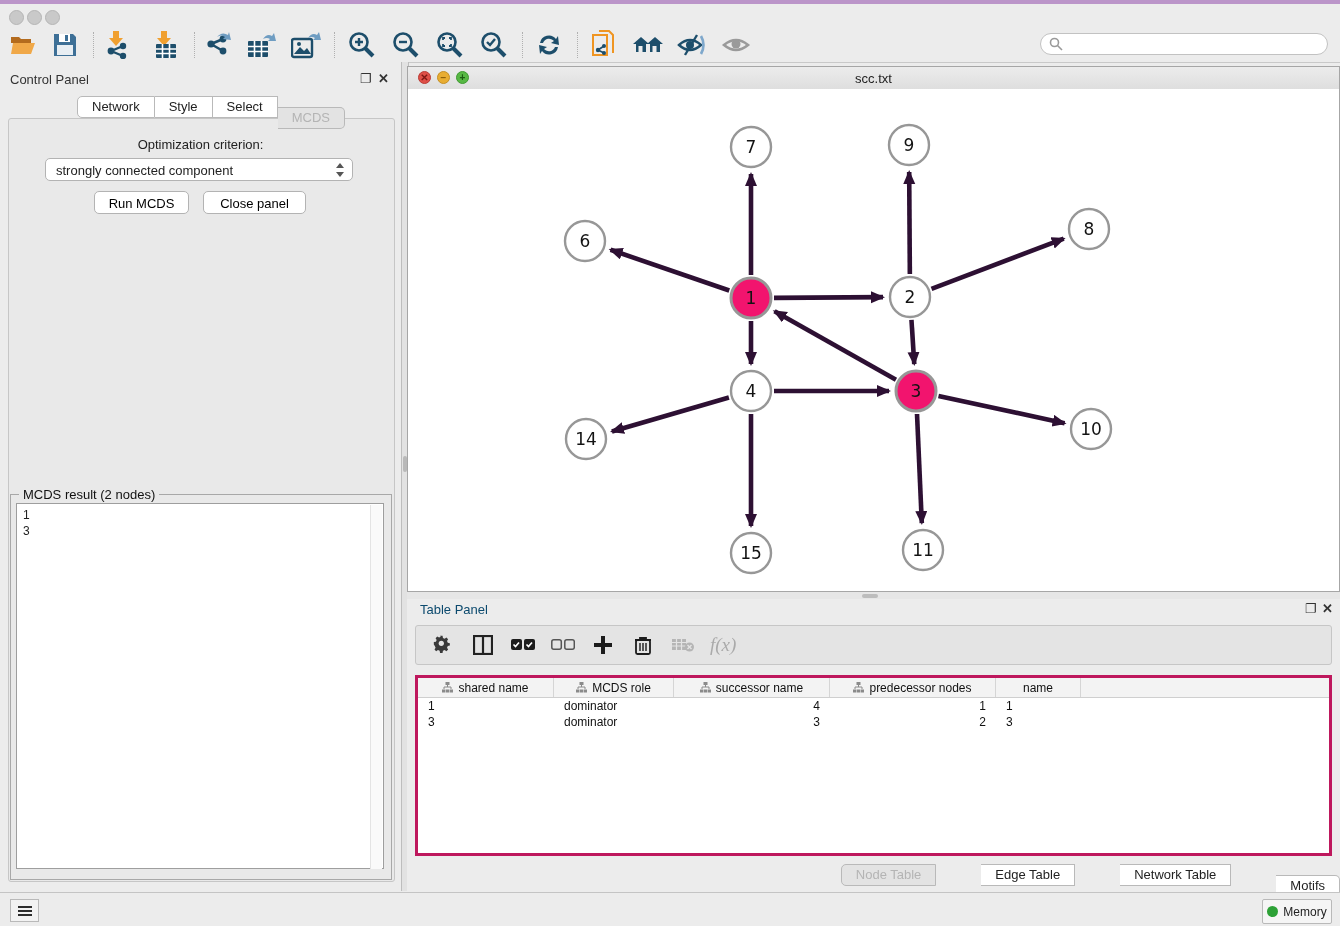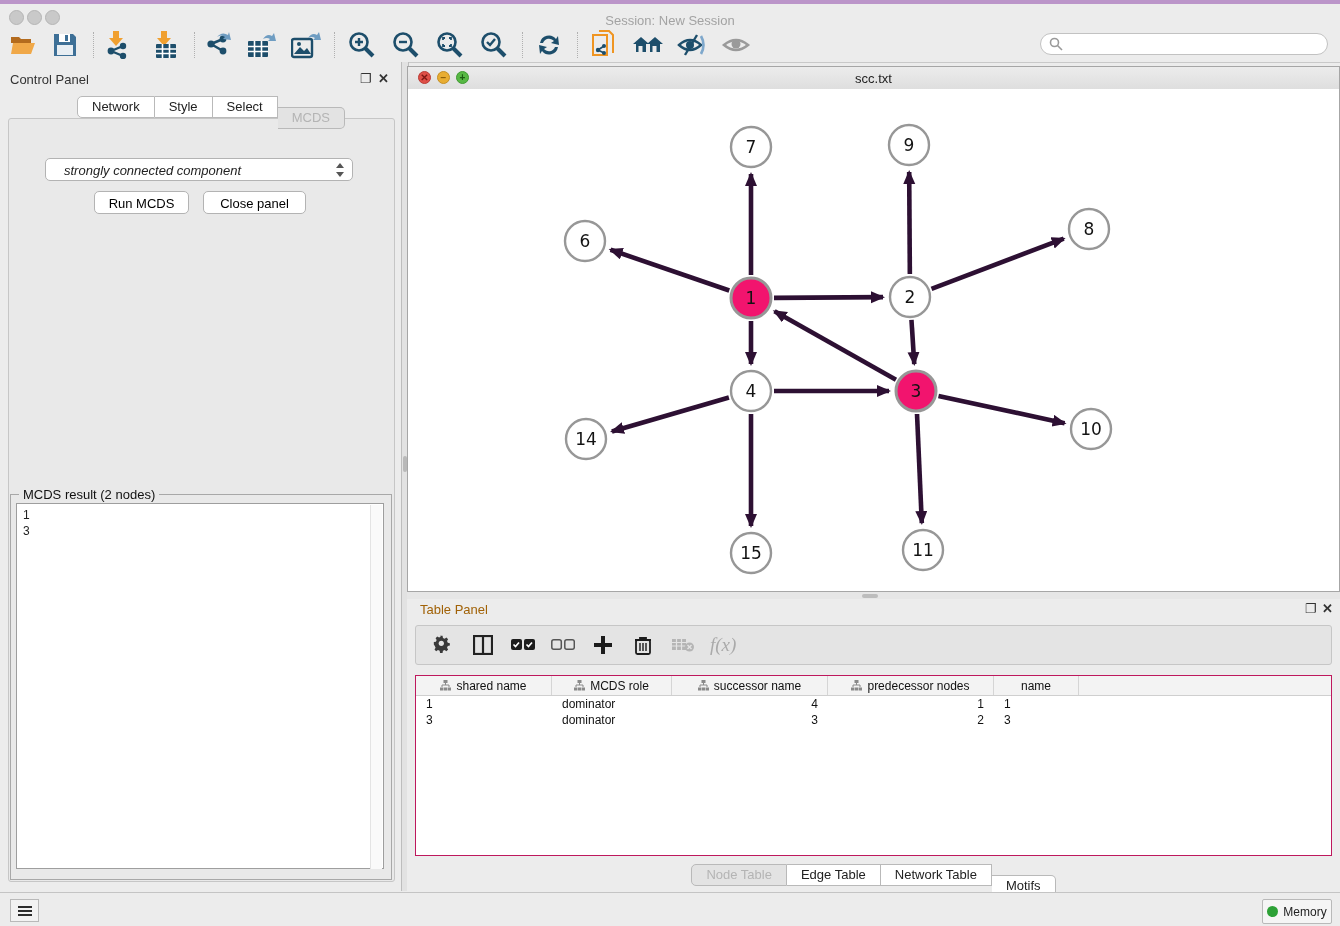--- a/index.html
+++ b/index.html
@@ -22,21 +22,21 @@
   .panel-btn{position:absolute;font-size:13px;color:#333;font-weight:bold;cursor:pointer;}
   #cp-tabs{left:77px;top:34px;height:28px;display:flex;}
   .tab{height:20px;line-height:20px;padding:0 14px;background:#fff;border:1px solid #b9b9b9;border-left:none;
        font-size:13px;color:#222;cursor:pointer;white-space:nowrap;}
   .tab:first-child{border-left:1px solid #b9b9b9;border-radius:5px 0 0 5px;}
   .tab:last-child{border-radius:0 5px 5px 0;margin-top:11px;}
   .tab.disabled{background:#e3e3e3;color:#b4b4b4;}
   #cp-content{left:8px;top:56px;width:385px;height:762px;background:#e9e9e9;border:1px solid #c6c6c6;border-radius:3px;}
   #opt-label{left:0;top:75px;width:401px;text-align:center;font-size:13px;color:#222;}
   #opt-dropdown{left:45px;top:96px;width:308px;height:23px;background:#fff;border:1px solid #b3b3b3;border-radius:5px;
-       font-size:13px;line-height:23px;padding-left:18px;box-sizing:border-box;cursor:pointer;font-style:italic;}
+       font-size:13px;line-height:23px;padding-left:10px;box-sizing:border-box;cursor:pointer;}
   #dd-stepper{right:6px;top:3px;width:12px;height:16px;}
   #dd-stepper .up,#dd-stepper .dn{position:absolute;left:2px;width:0;height:0;border-left:4px solid transparent;border-right:4px solid transparent;}
   #dd-stepper .up{top:1px;border-bottom:5px solid #555;}
   #dd-stepper .dn{bottom:1px;border-top:5px solid #555;}
   .push-btn{position:absolute;height:23px;background:#fff;border:1px solid #b3b3b3;border-radius:5px;
        font-size:13px;text-align:center;line-height:21px;cursor:pointer;box-sizing:border-box;}
   #mcds-result{left:10px;top:432px;width:380px;height:384px;border:1px solid #a8a8a8;background:transparent;}
   #mcds-legend{left:8px;top:-8px;background:#e9e9e9;padding:0 4px;font-size:13px;color:#111;}
   #mcds-text{left:5px;top:8px;width:368px;height:366px;background:#fff;border:1px solid #9e9e9e;font-size:12px;line-height:16px;padding:3px 0 0 6px;box-sizing:border-box;}
   #mcds-scroll{right:1px;top:1px;width:11px;height:364px;background:#fafafa;border-left:1px solid #e4e4e4;}
@@ -46,48 +46,47 @@
   #h-split{left:407px;top:592px;width:933px;height:7px;background:#e6e6e6;}
   #h-grip{left:455px;top:2px;width:16px;height:4px;background:#bdbdbd;border-radius:2px;}
   
   #net-window{left:407px;top:66px;width:933px;height:526px;border:1px solid #a6a6a6;background:#fff;box-sizing:border-box;}
   #net-titlebar{left:0;top:0;width:931px;height:22px;background:linear-gradient(#ececec,#dedede);border-bottom:1px solid #b8b8b8;}
   .ntl{position:absolute;top:4px;width:13px;height:13px;border-radius:50%;font-size:10px;line-height:12px;text-align:center;font-weight:bold;box-sizing:border-box;cursor:pointer;}
   #net-title{left:0;top:4px;width:100%;text-align:center;font-size:13px;color:#222;}
   #net-canvas{left:0;top:22px;width:931px;height:502px;background:#fff;}
   
   #table-panel{left:407px;top:599px;width:933px;height:292px;background:#ececec;}
-  #tp-title{left:13px;top:3px;font-size:13px;color:#a16207;}
+  #tp-title{left:13px;top:3px;font-size:13px;color:#0c4a6e;}
   #tp-toolbar{left:8px;top:26px;width:917px;height:40px;background:#e4e4e4;border:1px solid #c6c6c6;border-radius:3px;display:flex;align-items:center;gap:14px;padding-left:14px;box-sizing:border-box;}
   .tpi{display:flex;align-items:center;justify-content:center;width:26px;height:26px;cursor:pointer;}
   .fx{font-family:"Liberation Serif",serif;font-style:italic;font-size:19px;color:#aaa;}
-  #tp-table{left:8px;top:76px;width:917px;height:181px;background:#fff;border:1px solid #be185d;box-sizing:border-box;overflow:hidden;}
+  #tp-table{left:8px;top:76px;width:917px;height:181px;background:#fff;border:3px solid #be185d;box-sizing:border-box;overflow:hidden;}
   #tp-head{display:flex;height:19px;background:#f3f3f3;border-bottom:1px solid #cfcfcf;}
   .th{display:flex;align-items:center;justify-content:center;gap:5px;font-size:12px;color:#111;border-right:1px solid #d5d5d5;box-sizing:border-box;height:19px;}
   .tr{display:flex;height:16px;font-size:12px;color:#111;}
   .td{box-sizing:border-box;padding:0 10px;line-height:16px;white-space:nowrap;}
   .num{text-align:right;}
-  #tp-tabs{left:0;top:265px;width:933px;height:26px;display:flex;justify-content:center;}
+  #tp-tabs{left:0;top:265px;width:933px;height:26px;display:flex;justify-content:flex-end;gap:45px;}
   
   #statusbar{left:0;top:892px;width:1340px;height:34px;background:#ececec;border-top:1px solid #c4c4c4;}
   #list-btn{left:10px;top:6px;width:29px;height:23px;background:#f2f2f2;border:1px solid #b9b9b9;display:flex;flex-direction:column;justify-content:center;gap:2px;padding-left:7px;box-sizing:border-box;cursor:pointer;}
   #list-btn i{display:block;width:14px;height:2px;background:#2c2c2c;}
   #memory-btn{left:1262px;top:6px;width:68px;height:23px;background:#f5f5f5;border:1px solid #b9b9b9;border-radius:2px;display:flex;align-items:center;gap:5px;justify-content:center;font-size:12px;cursor:pointer;}
   #memory-dot{width:11px;height:11px;border-radius:50%;background:#2da136;}
   svg{display:block;}
 </style>
 </head>
 <body>
 
 <div id="purple-strip" class="abs"></div>
 <div id="titlebar" class="abs">
   <span class="tl" style="left:9px"></span>
   <span class="tl" style="left:27px"></span>
   <span class="tl" style="left:45px"></span>
-  <div id="win-title" class="abs">Session: New Session</div>
 </div>
 
 <div id="toolbar" class="abs">
   <span class="tbi" style="left:7px">
     <svg width="26" height="22" viewBox="0 0 26 22">
         <path d="M1 3 h8 l2 2 h10 v4 H1z" fill="#b36b1e"></path>
         <path d="M3 9 h22 l-4 11 H1z" fill="#f0a848"></path>
       </svg>
     </span>
   <span class="tbi" style="left:49px">
@@ -227,20 +226,21 @@
   <div id="cp-title" class="abs">Control Panel</div>
   <span class="panel-btn" style="left:360px;top:9px;font-weight:normal">❐</span>
   <span class="panel-btn" style="left:378px;top:9px">✕</span>
   <div id="cp-content" class="abs"></div>
   <div id="cp-tabs" class="abs">
     <span class="tab">Network</span>
     <span class="tab">Style</span>
     <span class="tab">Select</span>
     <span class="tab disabled">MCDS</span>
   </div>
+  <div id="opt-label" class="abs">Optimization criterion:</div>
   <div id="opt-dropdown" class="abs">
     <span>strongly connected component</span>
     <span id="dd-stepper" class="abs">
         <i class="up abs"></i>
         <i class="dn abs"></i>
       </span>
   </div>
   <button class="push-btn" style="left:94px;top:129px;width:95px">Run MCDS</button>
   <button class="push-btn" style="left:203px;top:129px;width:103px">Close panel</button>
   <div id="mcds-result" class="abs">

